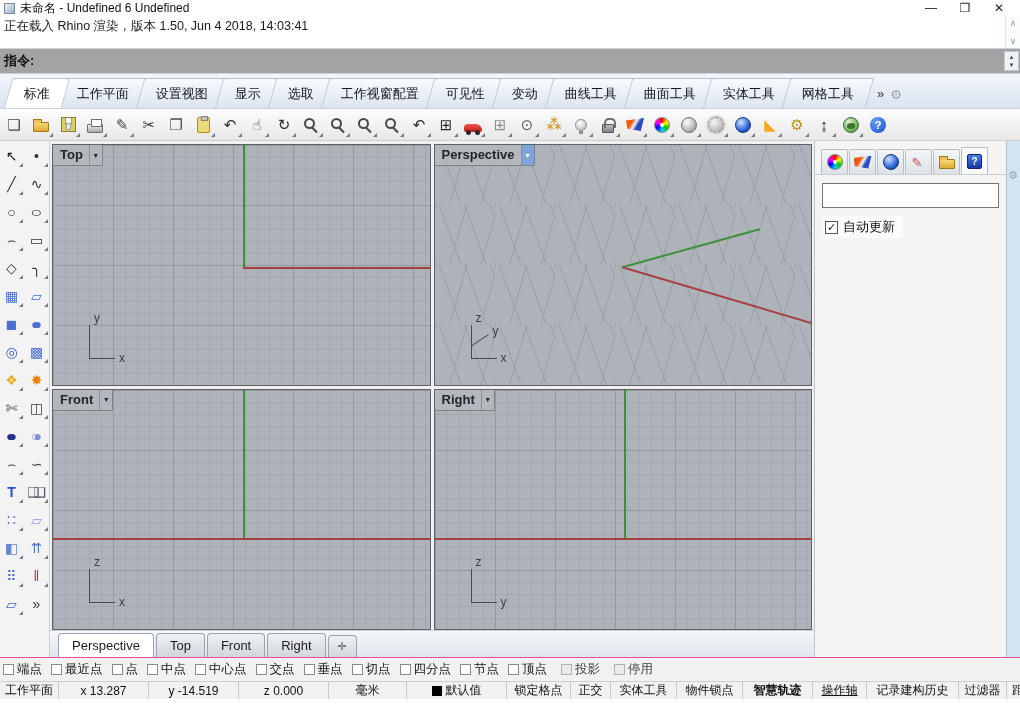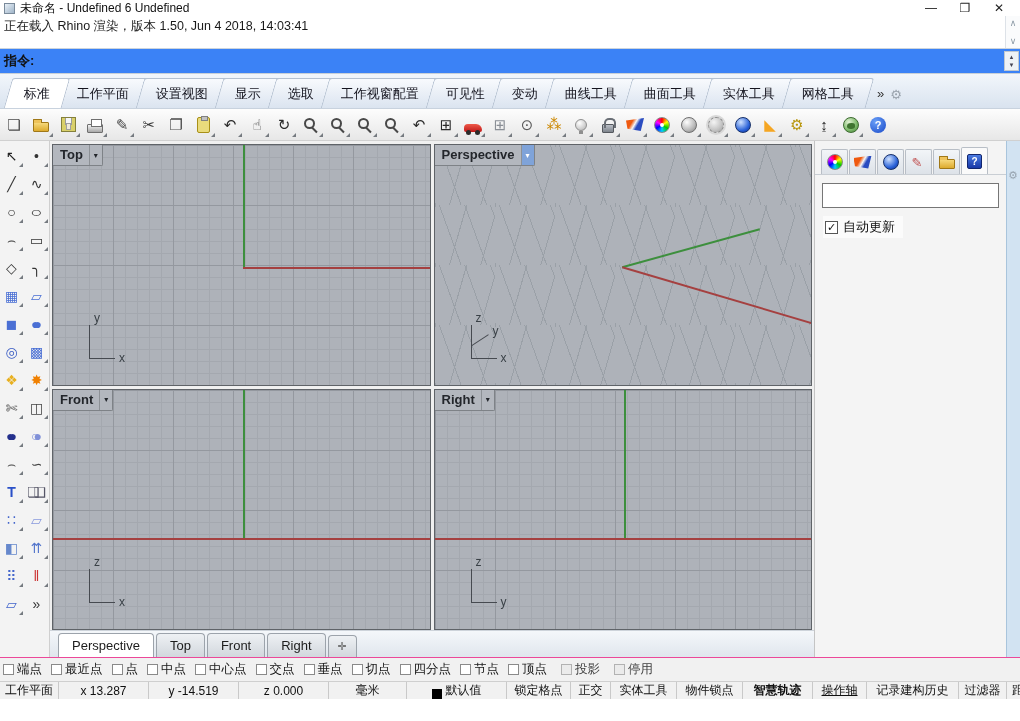--- a/index.html
+++ b/index.html
@@ -15,21 +15,21 @@
 .wbtns span{width:34px;text-align:center;font-size:12px}
 
 
 .menubar{height:22px;display:flex;align-items:center;padding:0 2px;background:#fff;font-size:12.5px;border-bottom:1px solid #e9edf2}
 .mi{padding:2px 9px;white-space:nowrap}
 
 
 .cmdhist{height:33px;background:#fff;border-bottom:1px solid #ccd4dc;position:relative;font-size:12.5px}
 .htext{padding:2px 4px;color:#1a1a1a;white-space:nowrap}
 .hscroll{position:absolute;right:0;top:0;bottom:0;width:15px;border-left:1px solid #dde2e8;display:flex;flex-direction:column;justify-content:space-between;align-items:center;color:#8a98a4;font-size:9px;padding:2px 0;background:#fafbfc}
-.cmdline{height:25px;background:#3b82f6;border-bottom:1px solid #c8d0d8;display:flex;align-items:center;padding:0 4px;font-size:13px;position:relative}
+.cmdline{height:25px;background:#a3a3a3;border-bottom:1px solid #c8d0d8;display:flex;align-items:center;padding:0 4px;font-size:13px;position:relative}
 .prompt{font-weight:bold;white-space:nowrap}
 .cmdinput{flex:1;height:100%}
 .spinner{position:absolute;right:1px;top:2px;bottom:2px;width:15px;border:1px solid #c0c8d0;background:#eef2f6;display:flex;flex-direction:column;align-items:center;justify-content:space-between;font-size:6px;color:#445;padding:2px 0}
 
 
 .tabstrip{height:35px;background:linear-gradient(#f2f6fb,#d9e3ef);display:flex;align-items:flex-end;padding-left:8px;border-bottom:1px solid #c8d2de;position:relative}
 .ttab{position:relative;padding:6px 15px 5px;font-size:13px;color:#14141e;background:linear-gradient(#f8fafd,#dbe4f0);border:1px solid #b4c0d0;border-bottom:none;transform:skewX(-16deg);border-radius:3px 3px 0 0;margin-right:-5px;white-space:nowrap}
 .ttab>span{display:inline-block;transform:skewX(16deg)}
 .ttab.active{background:#fff;z-index:2}
 .tmore{margin:0 0 7px 12px;font-size:13px;color:#333}
@@ -575,21 +575,21 @@
       </div>
       <div class="sbc" style="min-width: 90px;">
         <span>y -14.519</span>
       </div>
       <div class="sbc" style="min-width: 90px;">
         <span>z 0.000</span>
       </div>
       <div class="sbc" style="min-width: 78px;">
         <span>毫米</span>
       </div>
-      <div class="sbc" style="min-width: 100px; align-items: flex-end;">
+      <div class="sbc" style="min-width: 100px;">
         <span class="sw"></span>
         <span>默认值</span>
       </div>
       <div class="sbc" style="min-width: 64px;">
         <span>锁定格点</span>
       </div>
       <div class="sbc" style="min-width: 40px;">
         <span>正交</span>
       </div>
       <div class="sbc" style="min-width: 66px;">

